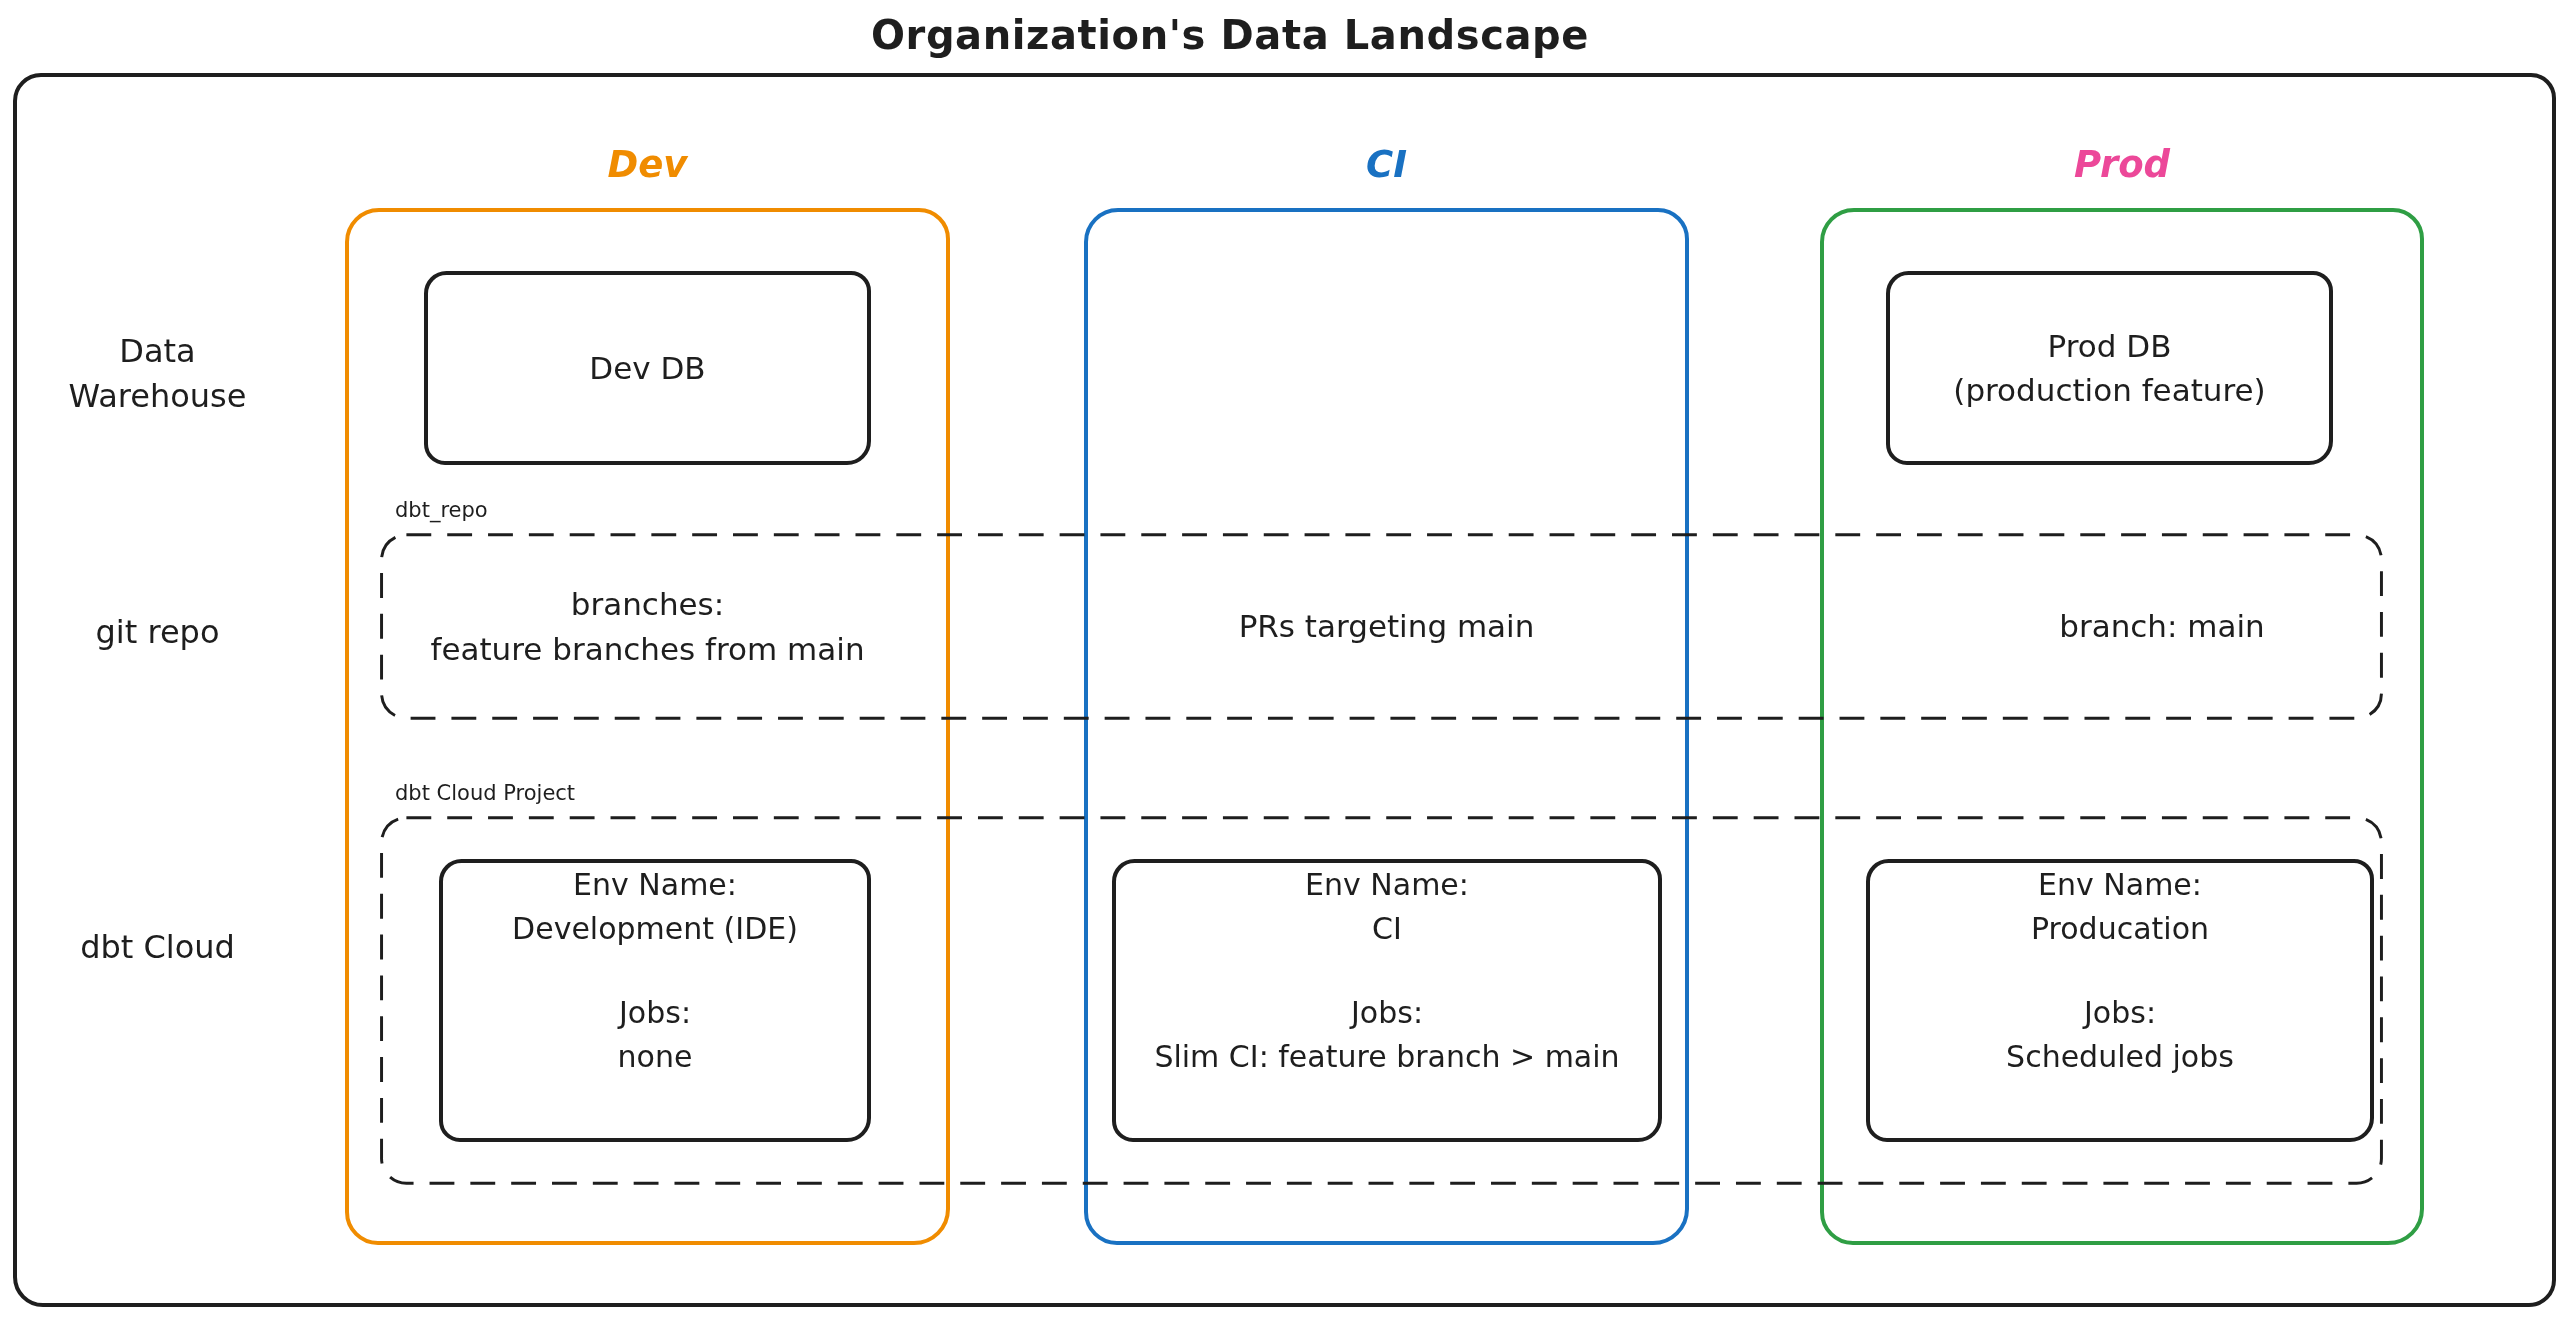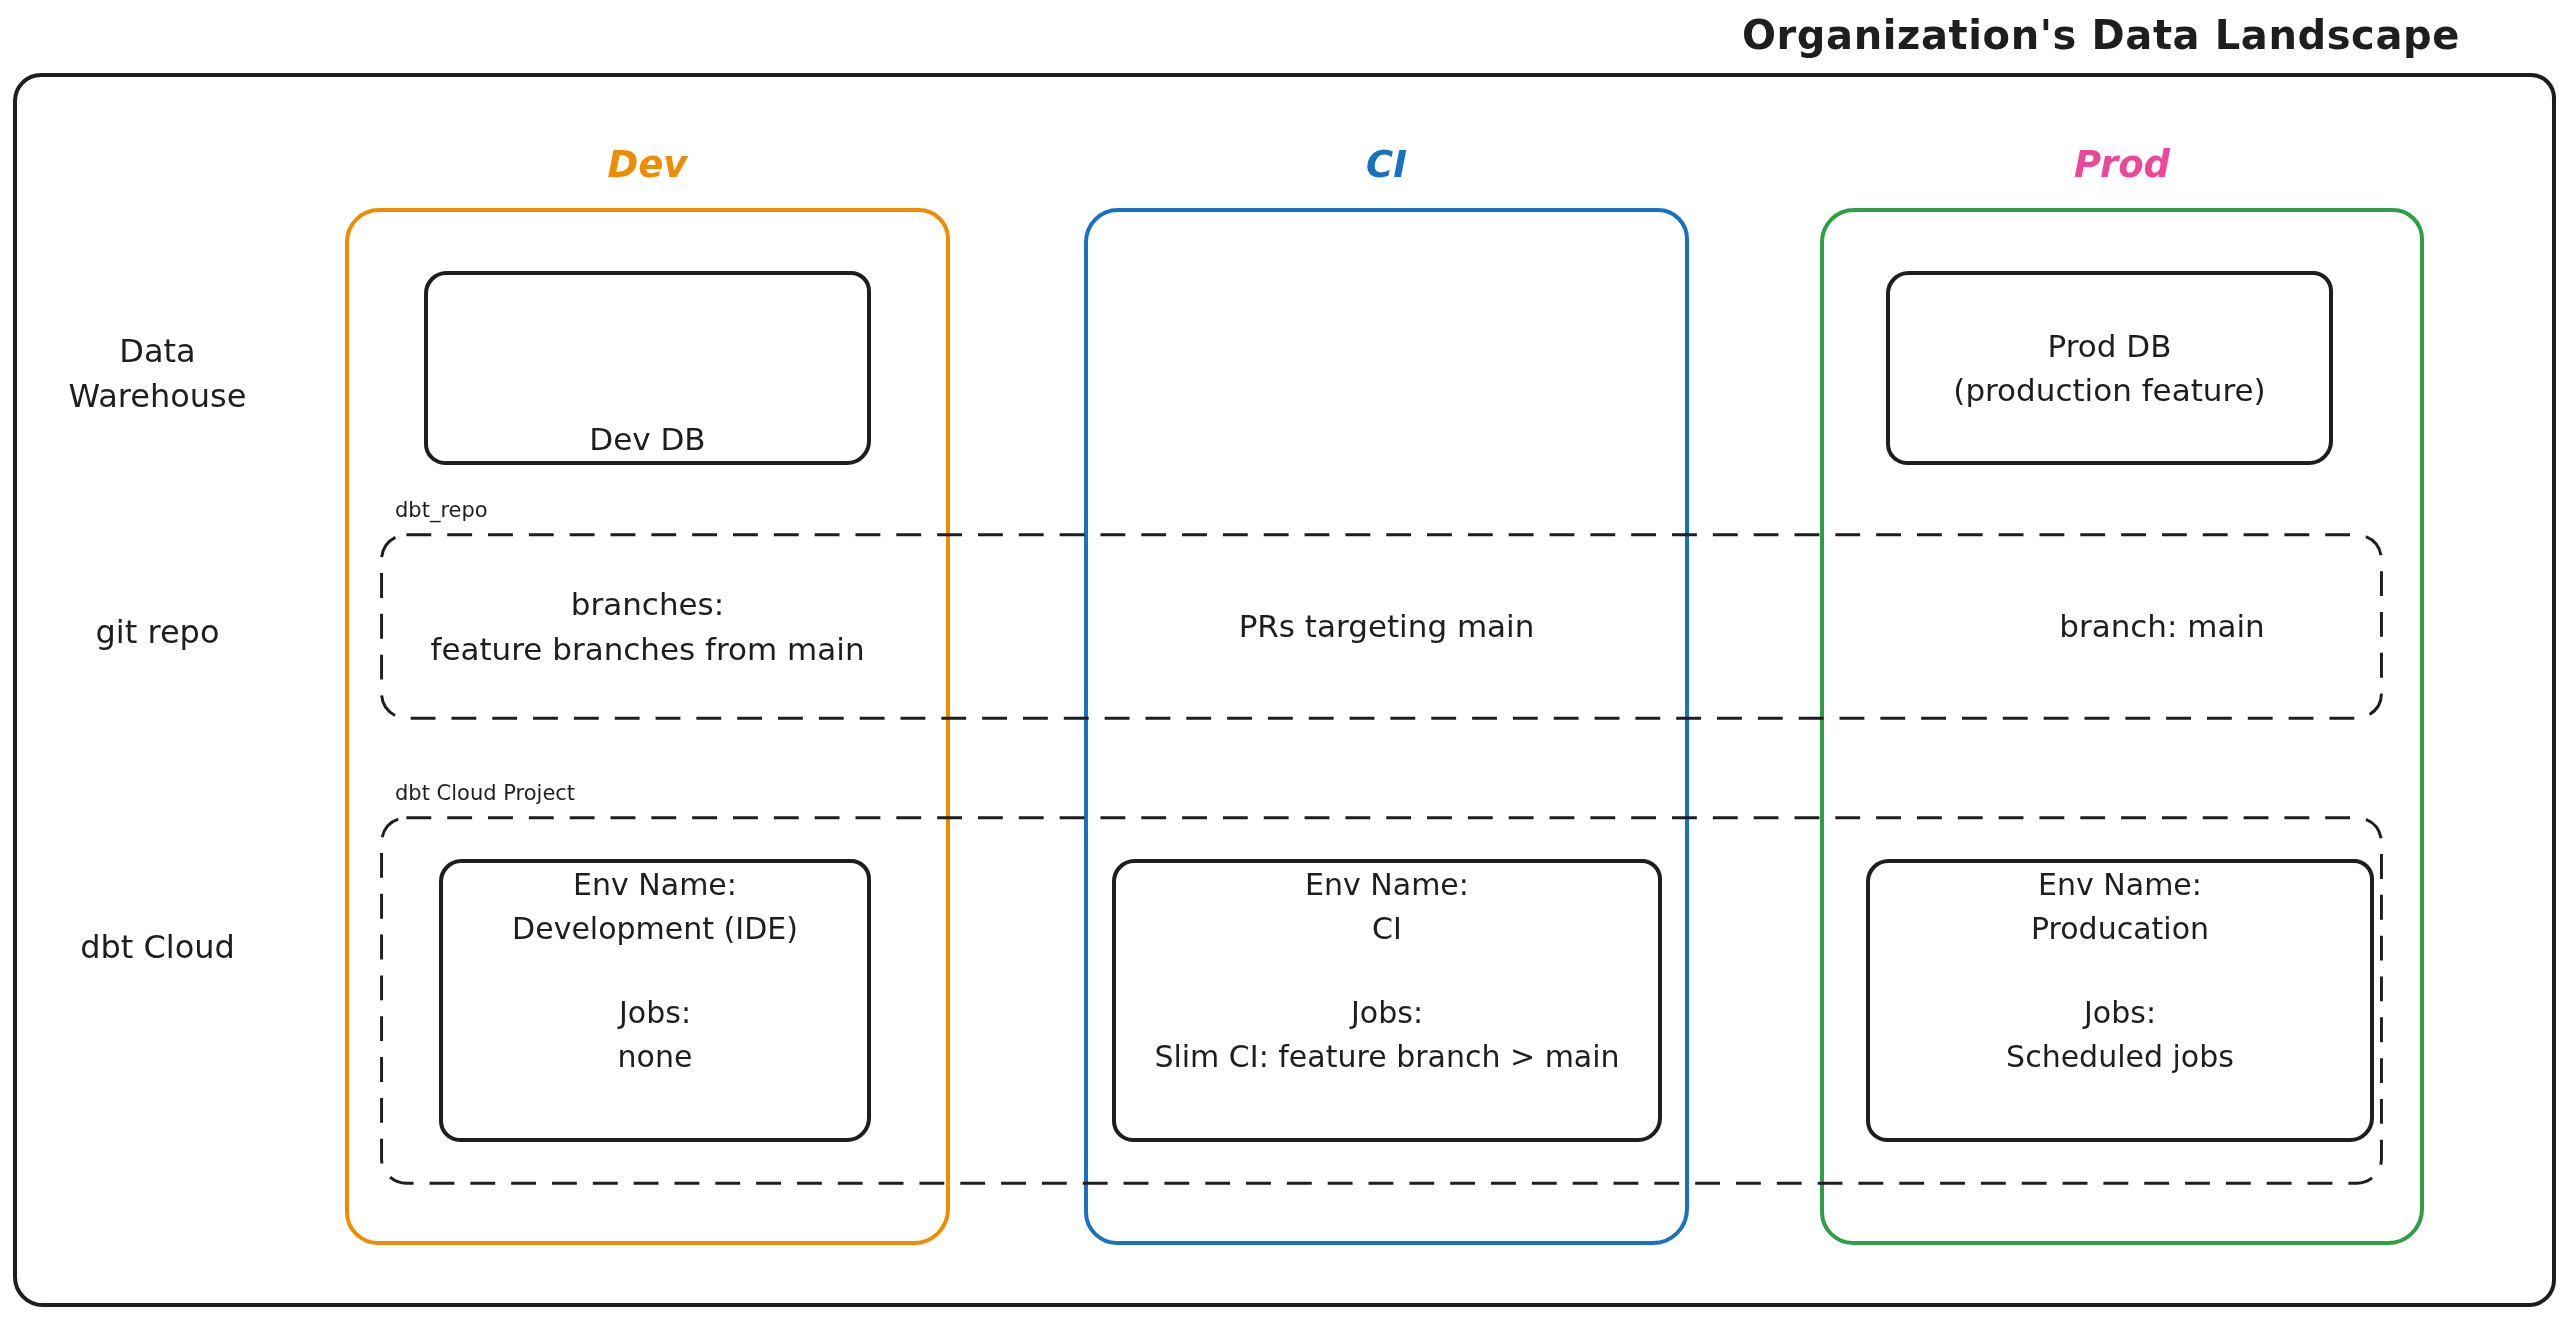--- a/index.html
+++ b/index.html
@@ -1,35 +1,35 @@
 <!DOCTYPE html>
 <html style="font-size:9.5px"><head>
 <meta charset="utf-8">
 <style>
   html,body{margin:0;padding:0;background:#ffffff;}
   body{width:2576px;height:1317px;position:relative;font-family:"DejaVu Sans",sans-serif;color:#1e1e1e;}
   .abs{position:absolute;}
   .canvas{left:0;top:0;width:2576px;height:1317px;background:#ffffff;overflow:hidden;}
-  .title{left:0;top:12px;width:2460px;text-align:right;font-size:40px;font-weight:600;letter-spacing:0.6px;}
+  .title{left:0;top:12px;width:2460px;text-align:center;font-size:40px;font-weight:600;letter-spacing:0.6px;}
   .outer-frame{left:13px;top:73px;width:2543px;height:1234px;border:4.1px solid #1e1e1e;border-radius:28px 25px 27px 30px;box-sizing:border-box;}
   .col-header{top:138px;height:53px;text-align:center;font-size:37px;font-weight:600;line-height:53px;font-style:italic;}
   .hdr-dev{left:345px;width:605px;color:#f08c00;}
   .hdr-ci{left:1084px;width:605px;color:#1971c2;}
   .hdr-prod{left:1820px;width:604px;color:#ec4899;}
   .col-frame{top:208px;height:1037px;width:605px;border-radius:34px 31px 36px 33px;box-sizing:border-box;background:transparent;}
   .frame-dev{left:345px;border:4.7px solid #f08c00;}
   .frame-ci{left:1084px;border:4.7px solid #1971c2;}
   .frame-prod{left:1820px;width:604px;border:4.7px solid #2f9e44;}
   .row-label{font-size:32px;line-height:45px;text-align:center;font-weight:500;}
   .lbl-dw{left:36px;top:329px;width:243px;}
   .lbl-git{left:36px;top:610px;width:243px;}
   .lbl-dbt{left:36px;top:925px;width:243px;}
   .solid-box{border:4.1px solid #1e1e1e;border-radius:22.5px 20px 24px 21px;box-sizing:border-box;background:#ffffff;display:flex;flex-direction:column;justify-content:center;align-items:center;text-align:center;}
   .db-box{top:271px;height:194px;}
-  .db-dev{left:424px;width:447px;justify-content:flex-end;}
+  .db-dev{left:424px;width:447px;}
   .db-ci{left:1137px;width:449px;}
   .db-prod{left:1886px;width:447px;}
   .box-line{font-size:31px;line-height:44px;font-weight:500;}
   .dashed-svg{pointer-events:none;}
   .small-label{font-size:21px;font-weight:500;}
   .cell-text{display:flex;flex-direction:column;justify-content:center;align-items:center;text-align:center;font-size:31px;line-height:45px;font-weight:500;}
   .env-box{top:859px;height:283px;justify-content:flex-start;gap:40px;}
   .env-dev{left:439px;width:432px;}
   .env-ci{left:1112px;width:550px;}
   .env-prod{left:1866px;width:508px;}

